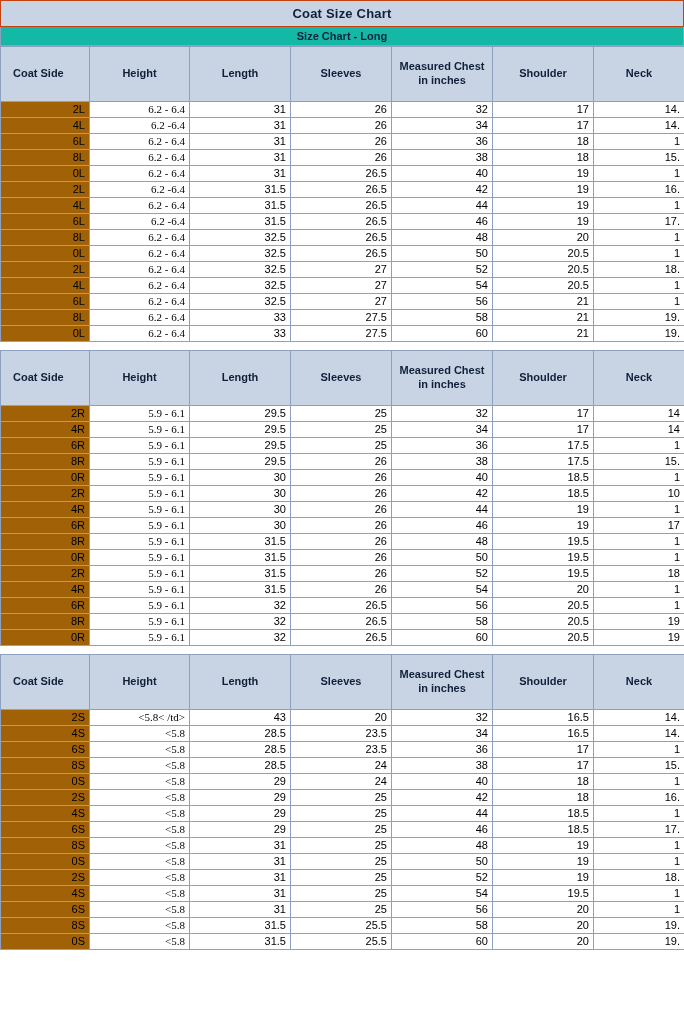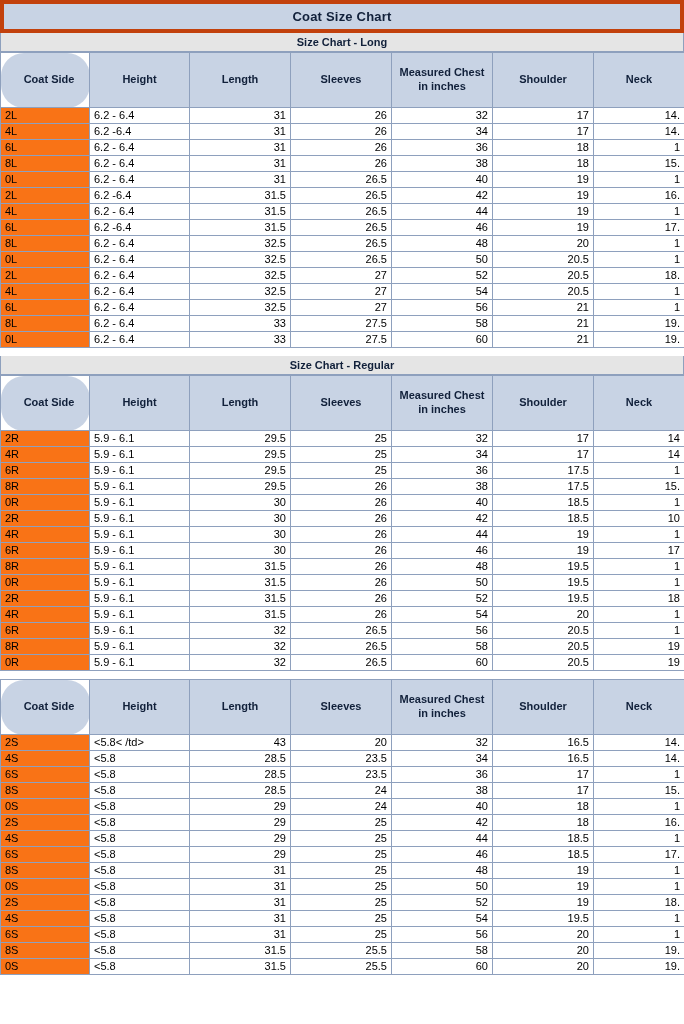--- a/index.html
+++ b/index.html
@@ -8,34 +8,34 @@
     padding: 0;
     width: 684px;
     background: #ffffff;
     font-family: "Liberation Sans", sans-serif;
   }
   body {
     width: 684px;
   }
   .page-title {
     background: #c8d3e4;
-    border: 4px solid #c2410c;
+    border: 1px solid #c2410c;
     text-align: center;
     font-weight: bold;
     font-size: 13px;
     color: #11203a;
     padding: 5px 0 5px 0;
     letter-spacing: .2px;
   }
   .spacer {
     height: 8px;
     background: #ffffff;
   }
   .section-title {
-    background: #e5e5e5;
+    background: #14b8a6;
     border: 1px solid #8ea0bd;
     border-top: none;
     text-align: center;
     font-weight: bold;
     font-size: 11px;
     color: #11203a;
     padding: 3px 0;
   }
   table.size-table {
     border-collapse: collapse;
@@ -57,42 +57,41 @@
     color: #11203a;
     font-weight: bold;
     font-size: 11px;
     height: 55px;
     vertical-align: middle;
     text-align: center;
     padding: 2px 4px;
     line-height: 1.25;
   }
   table.size-table th.th-left {
-    text-align: center;
+    text-align: left;
     padding-left: 12px;
-    border-radius: 23px;
   }
   table.size-table td {
     border: 1px solid #8ea0bd;
     height: 16px;
     padding: 0 4px;
     font-size: 11px;
     color: #000;
     line-height: 15px;
     white-space: nowrap;
     overflow: hidden;
   }
   td.side {
-    background: #f97316;
-    text-align: left;
+    background: #a16207;
+    text-align: right;
     font-weight: normal;
     color: #11203a;
     padding-left: 4px;
   }
-  td.txt { text-align: left; }
+  td.txt { text-align: right; font-family: Liberation Serif, serif; }
   td.num { text-align: right; }
 </style>
 </head>
 <body>
 
 <div class="page-title">Coat Size Chart</div>
 
 <div id="sections-root">
     <div class="section-title">Size Chart - Long</div>
     <table class="size-table">
@@ -248,21 +247,20 @@
           <td class="txt">6.2 - 6.4</td>
           <td class="num">33</td>
           <td class="num">27.5</td>
           <td class="num">60</td>
           <td class="num">21</td>
           <td class="num">19.</td>
         </tr>
       </tbody>
     </table>
     <div class="spacer"></div>
-    <div class="section-title">Size Chart - Regular</div>
     <table class="size-table">
       <colgroup>
         <col class="c0">
         <col class="c1">
         <col class="c2">
         <col class="c3">
         <col class="c4">
         <col class="c5">
         <col class="c6">
       </colgroup>

